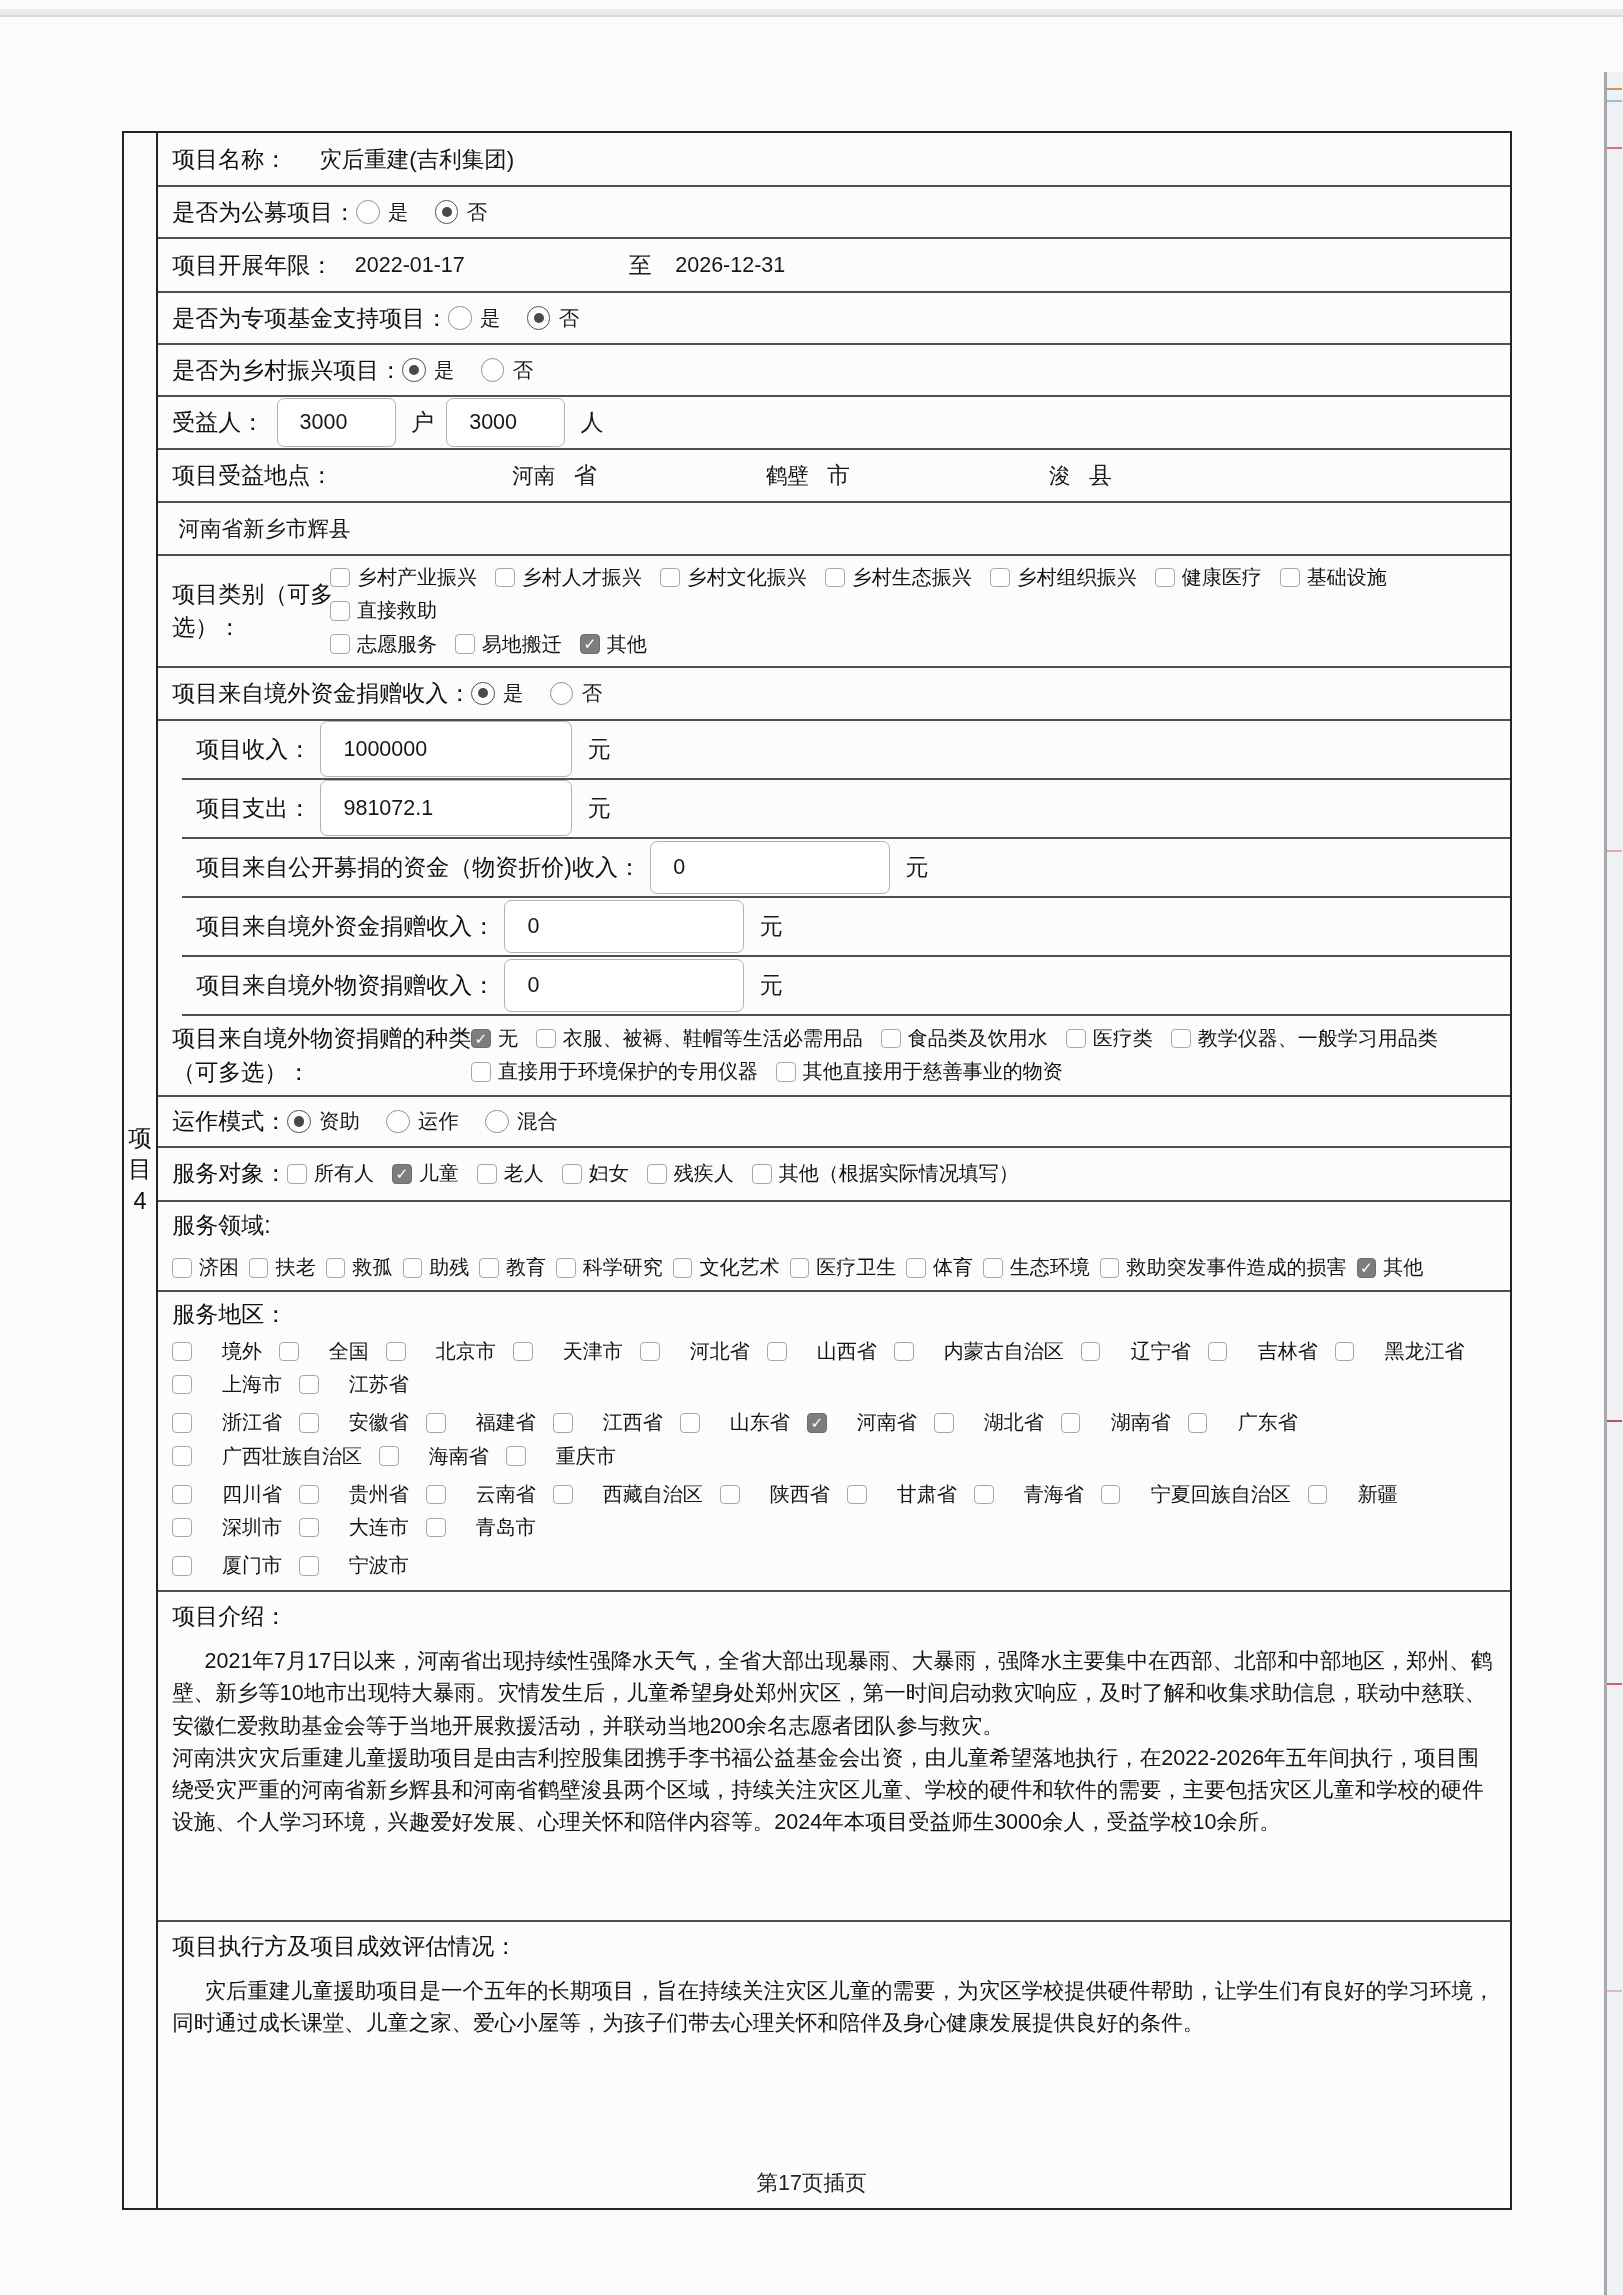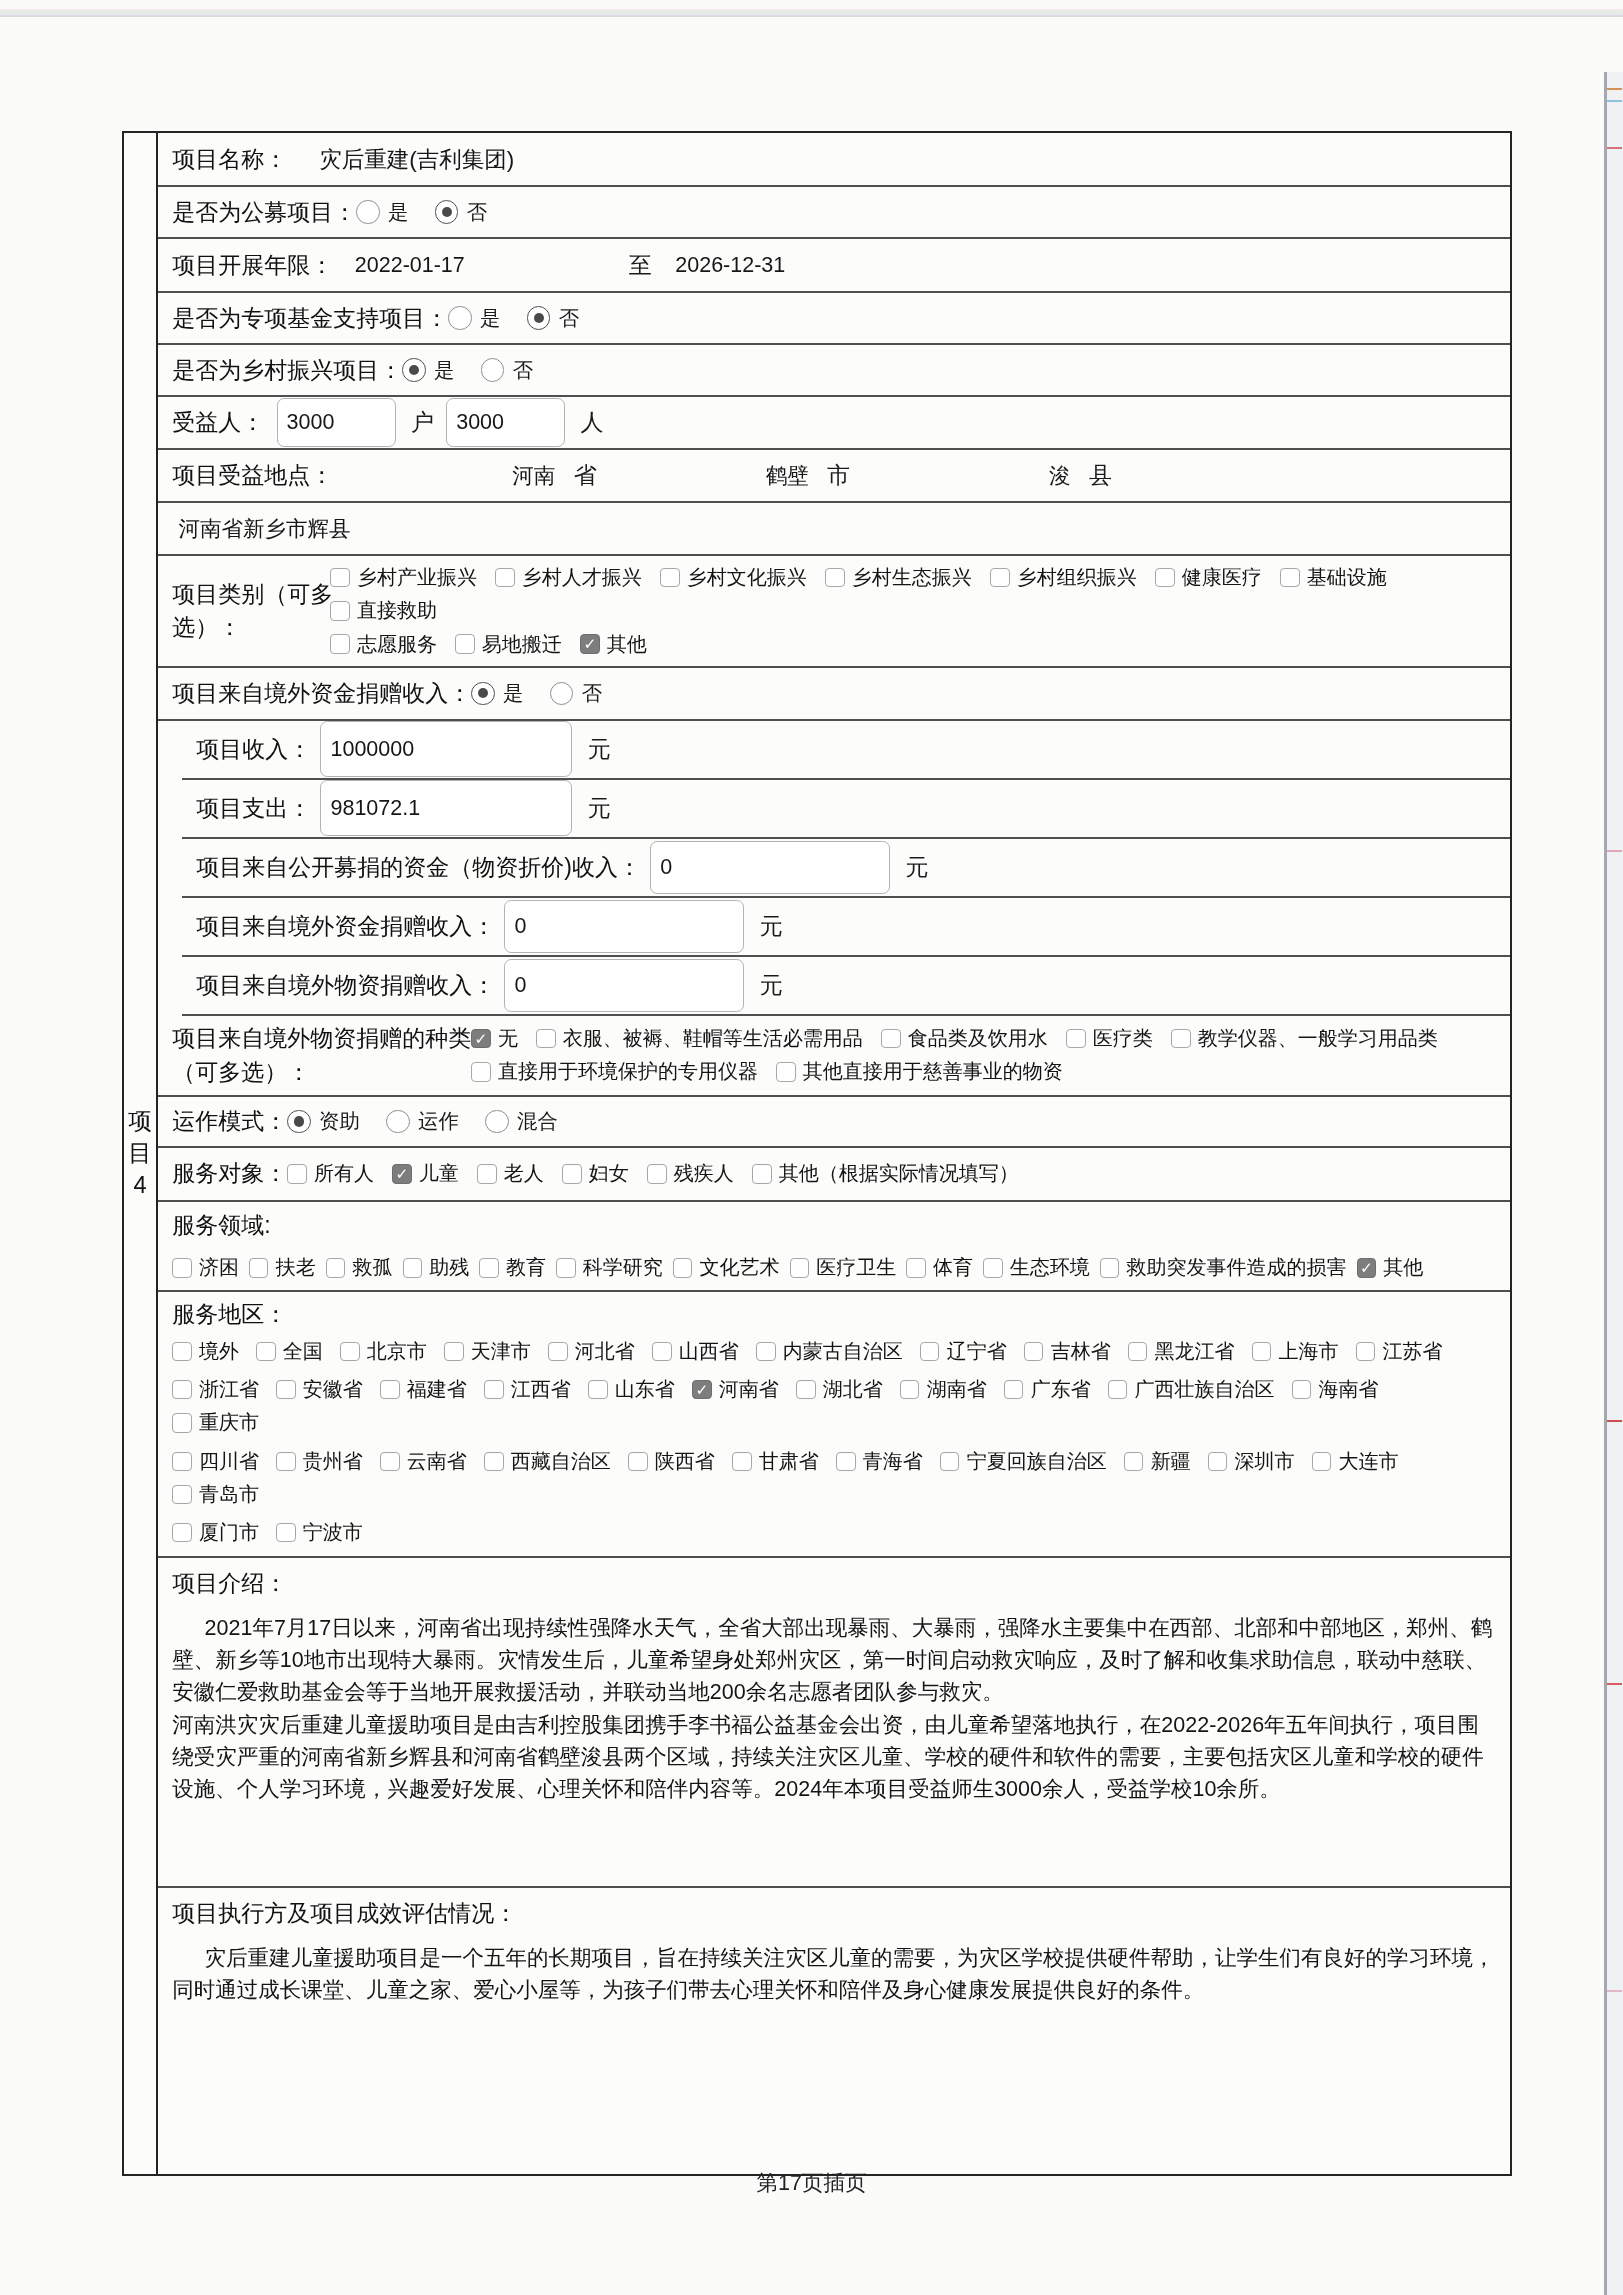--- a/index.html
+++ b/index.html
@@ -48,21 +48,21 @@
   }
   .row:last-child{border-bottom:none;}
   .row.block{display:block;}
   .lab{color:#111;white-space:nowrap;}
   .val{font-size:21.5px;color:#161616;}
 
   
   .input-box{
     border:1px solid #b2b2b2;border-radius:7.2px;background:#fff;
     display:inline-flex;align-items:center;
-    padding:0 9px;font-size:21.5px;color:#161616;box-sizing:border-box;
+    padding:0 22px;font-size:21.5px;color:#161616;box-sizing:border-box;
   }
   .ib-sm{width:119px;height:49px;}
   .ib-md{width:240px;height:53px;}
   .ib-lg{width:252px;height:56px;}
   .unit{margin-left:15.3px;white-space:nowrap;}
 
   
   .opt-line{display:flex;align-items:center;flex-wrap:wrap;}
   .cb-item{display:inline-flex;align-items:center;margin-right:18.4px;margin-top:3.1px;margin-bottom:3.1px;}
   .cb{
@@ -111,21 +111,21 @@
   .r-goods{min-height:76px;align-items:center;padding-top:5.1px;padding-bottom:5.1px;}
   .lab3{flex:none;width:299px;}
   .lab3 div{line-height:1.5;}
   .r-mode{min-height:51px;}
   .r-target{min-height:54px;}
   .r-field{min-height:80px;padding-top:8.2px;padding-bottom:5.1px;}
   .r-field .opt-line{margin-top:10.2px;}
   .r-field .cb-item{margin-right:10.2px;}
   .r-area{min-height:151px;padding-top:7.2px;padding-bottom:7.2px;}
   .r-area .opt-line{margin-top:5.1px;}
-  .r-area .cb-item{margin-right:17.4px;}
+  .r-area .cb-item{margin-right:17.4px;gap:23px;}
   .r-intro{min-height:330px;padding-top:9.2px;align-items:flex-start;}
   .r-eval{min-height:286px;padding-top:9.2px;align-items:flex-start;}
   .paras{margin-top:13.3px;font-size:21.5px;line-height:1.5;color:#141414;}
   .paras p{margin:0;}
   .paras p:first-child{text-indent:1.5em;}
   .section-lab{font-size:23px;}
 
   .footer{
     position:absolute;left:0;top:2168px;width:100%;
     text-align:center;font-size:21.5px;color:#222;

